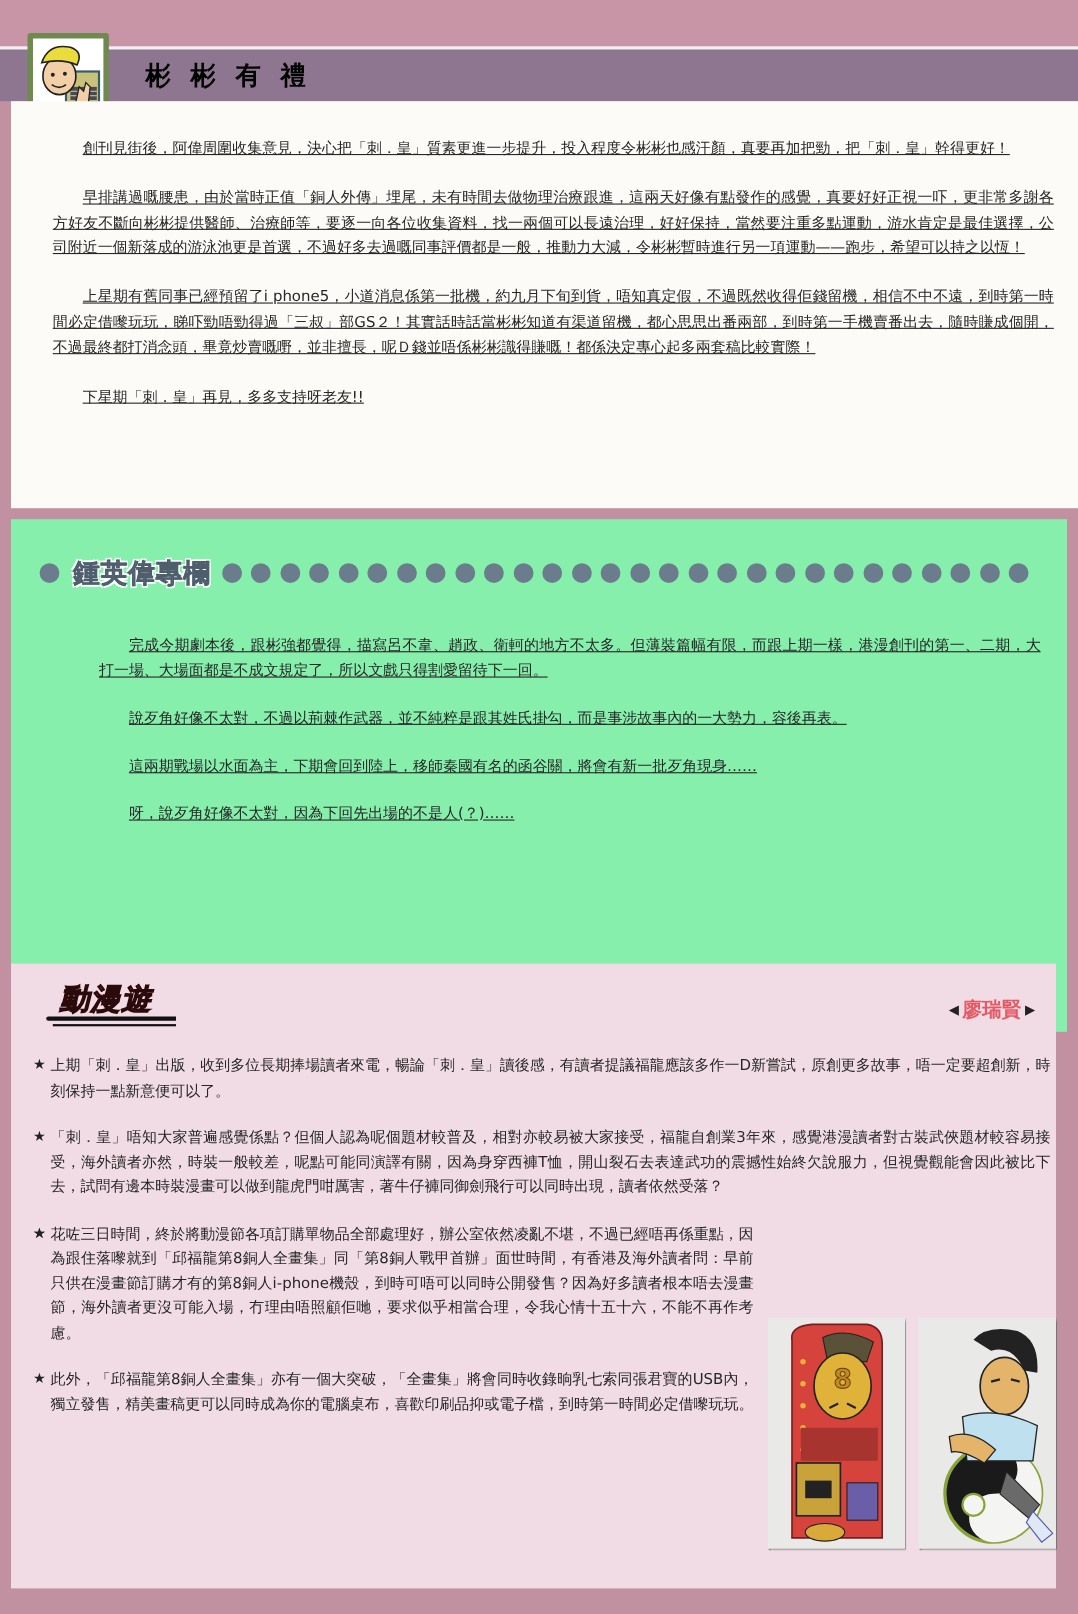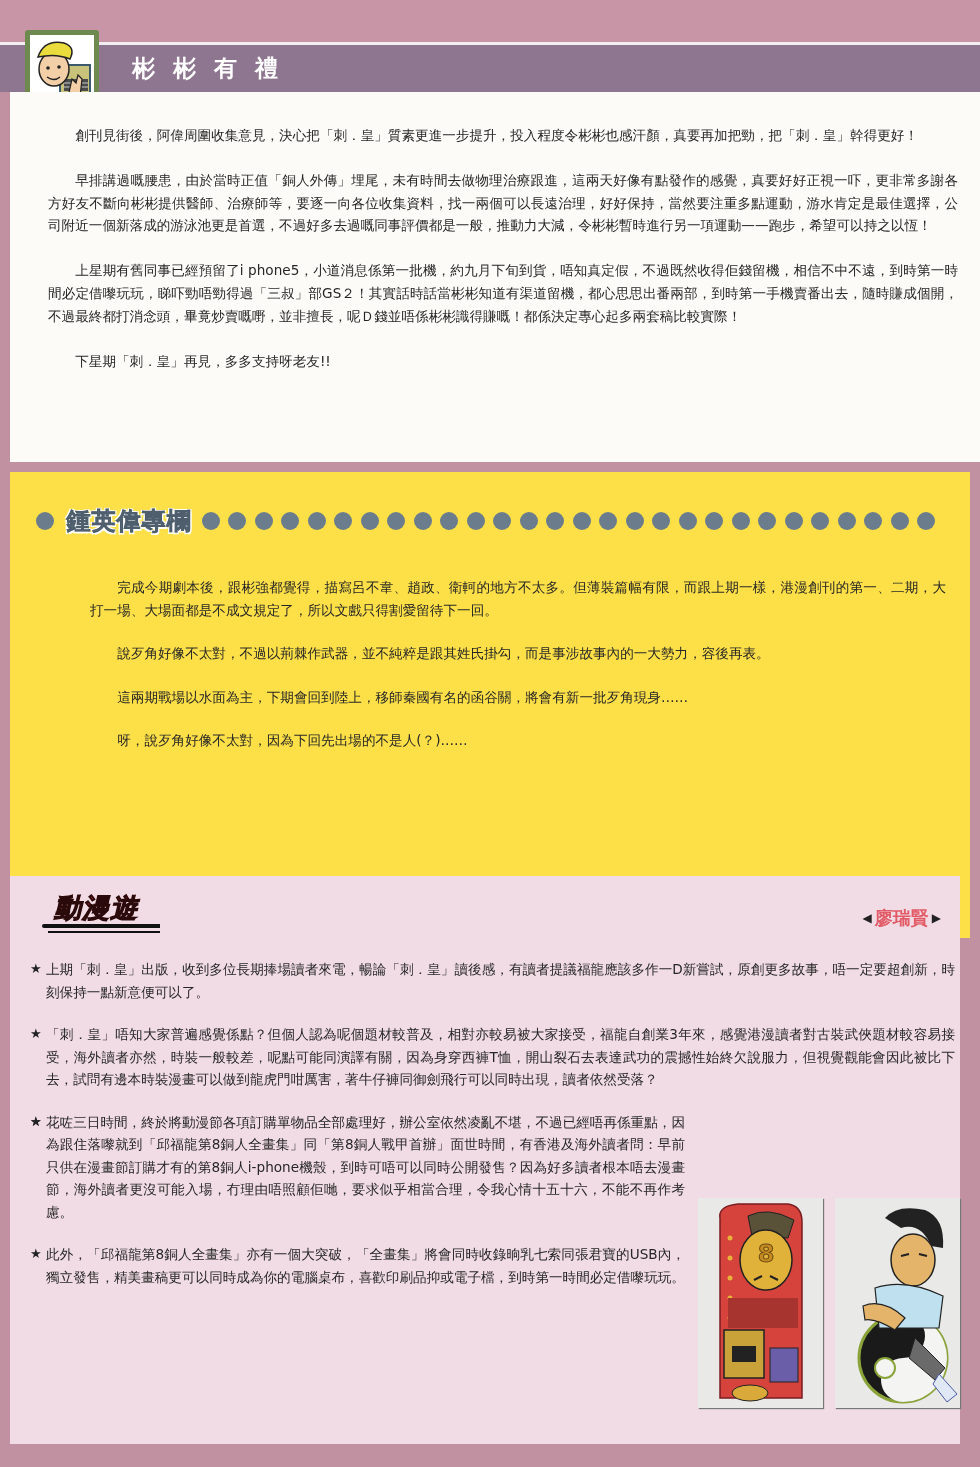--- a/index.html
+++ b/index.html
@@ -10,40 +10,40 @@
     color: #2a2a2a;
     position: relative;
   }
   .page-top { position: absolute; left: 0; top: 0; width: 980px; height: 42px; background: #c795a6; }
   .title-band {
     position: absolute; left: 0; top: 42px; width: 980px; height: 50px;
     background: #8e7590; border-top: 3px solid #f3eef2;
   }
   .title-text {
     position: absolute; left: 132px; top: 8px;
-    color: #ffffff; font-size: 23px; font-weight: bold; letter-spacing: 18px;
+    color: #000000; font-size: 23px; font-weight: bold; letter-spacing: 18px;
   }
   .avatar-box {
     position: absolute; left: 25px; top: 30px; width: 74px; height: 76px;
     background: #fff; border: 5px solid #6f8a4f; border-radius: 3px; overflow: hidden;
   }
   
   .sec1 {
     position: absolute; left: 10px; top: 92px; width: 970px; height: 370px;
     background: #fdfbf8;
   }
   .sec1 .body { position: absolute; left: 38px; top: 32px; width: 910px; }
   p.para {
     font-size: 13.6px; line-height: 22.8px; text-indent: 2em; margin-bottom: 22px;
-    color: #262626; text-align: justify;
+    color: #262626; text-align: justify; text-decoration: underline;
   }
   
   .sec2 {
     position: absolute; left: 10px; top: 472px; width: 960px; height: 466px;
-    background: #fde047;
+    background: #86efac;
   }
   .sec2-heading { position: absolute; left: 26px; top: 34px; width: 930px; height: 30px; display: flex; align-items: center; }
   .sec2-heading .dot { width: 18px; height: 18px; border-radius: 50%; background: #6b7c8c; margin-right: 8.5px; flex: 0 0 auto; }
   .sec2-heading .title {
     font-size: 24px; font-weight: bold; color: #6b7c8c; margin: 0 10px 0 4px;
     text-shadow: -1.5px -1.5px 0 #fff, 1.5px -1.5px 0 #fff, -1.5px 1.5px 0 #fff, 1.5px 1.5px 0 #fff;
     -webkit-text-stroke: 0.6px #4e5e6d; letter-spacing: 1px;
   }
   .sec2 .body { position: absolute; left: 36px; top: 104px; width: 900px; }
   .sec2 p.para { margin-bottom: 21px; line-height: 22.5px; margin-left: 44px; }

